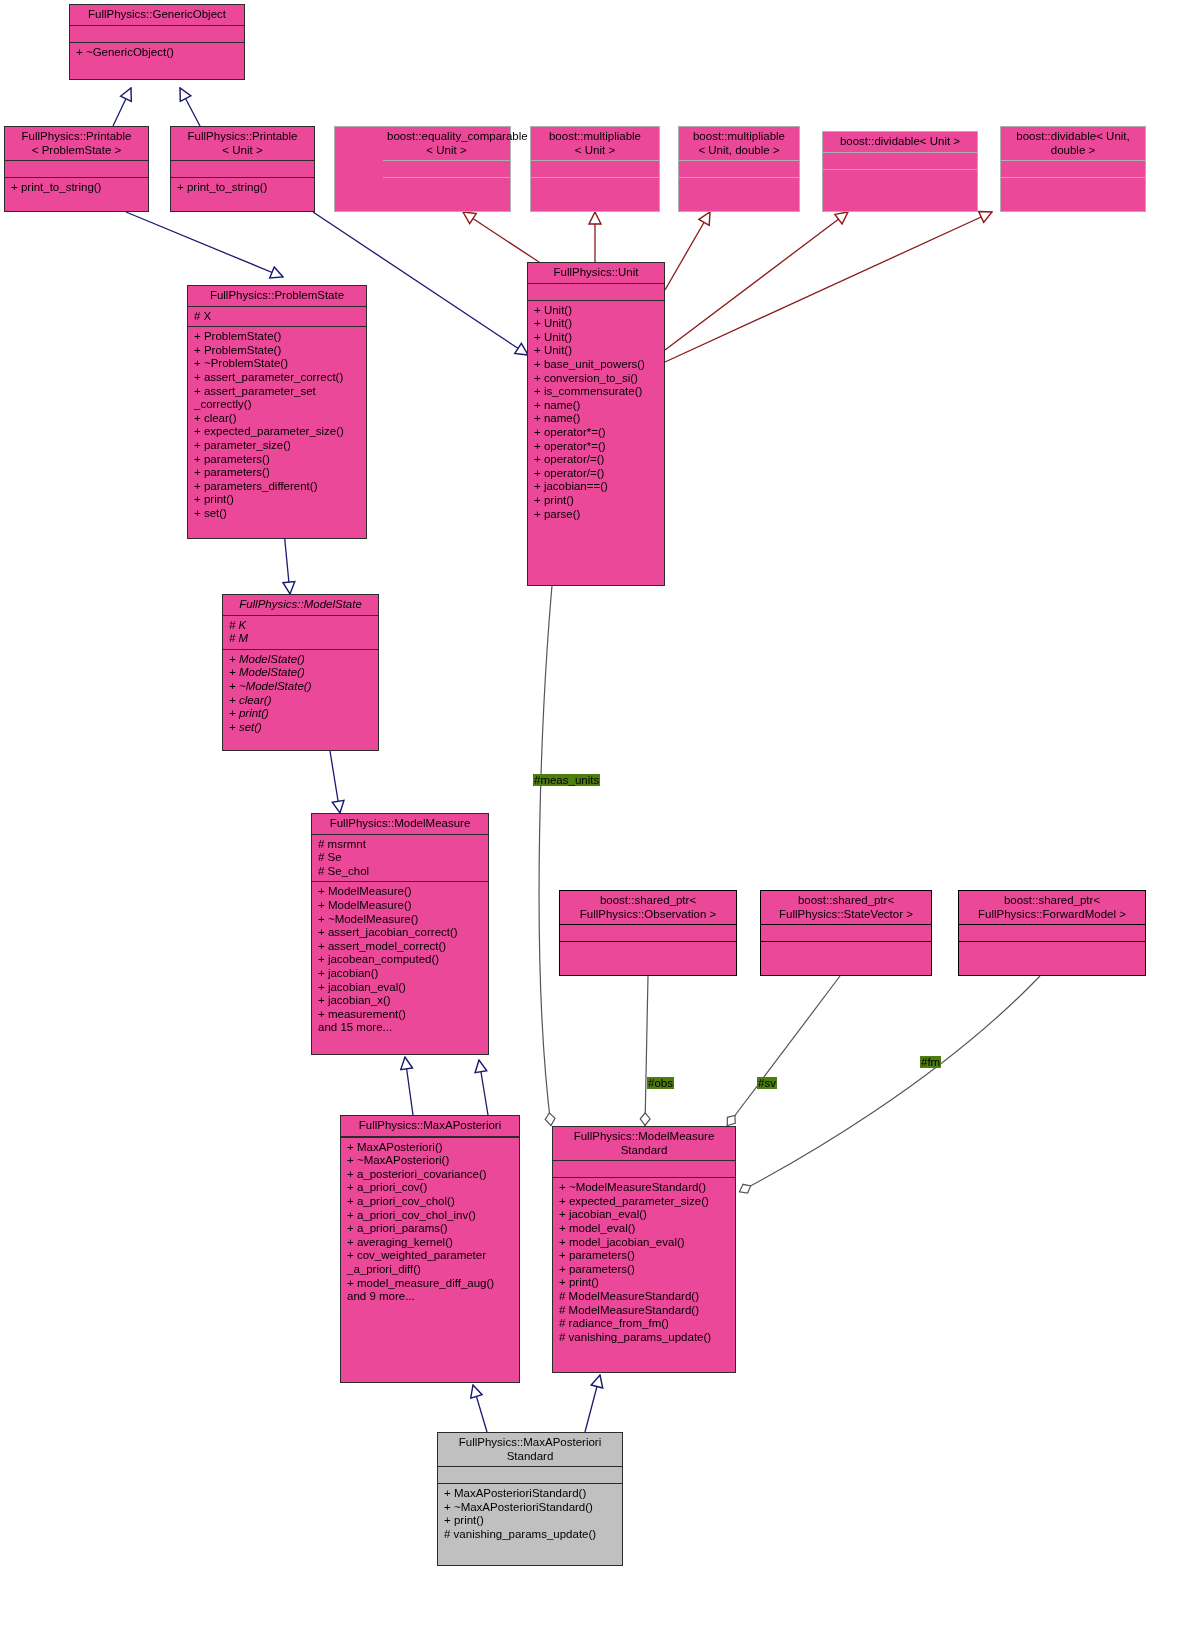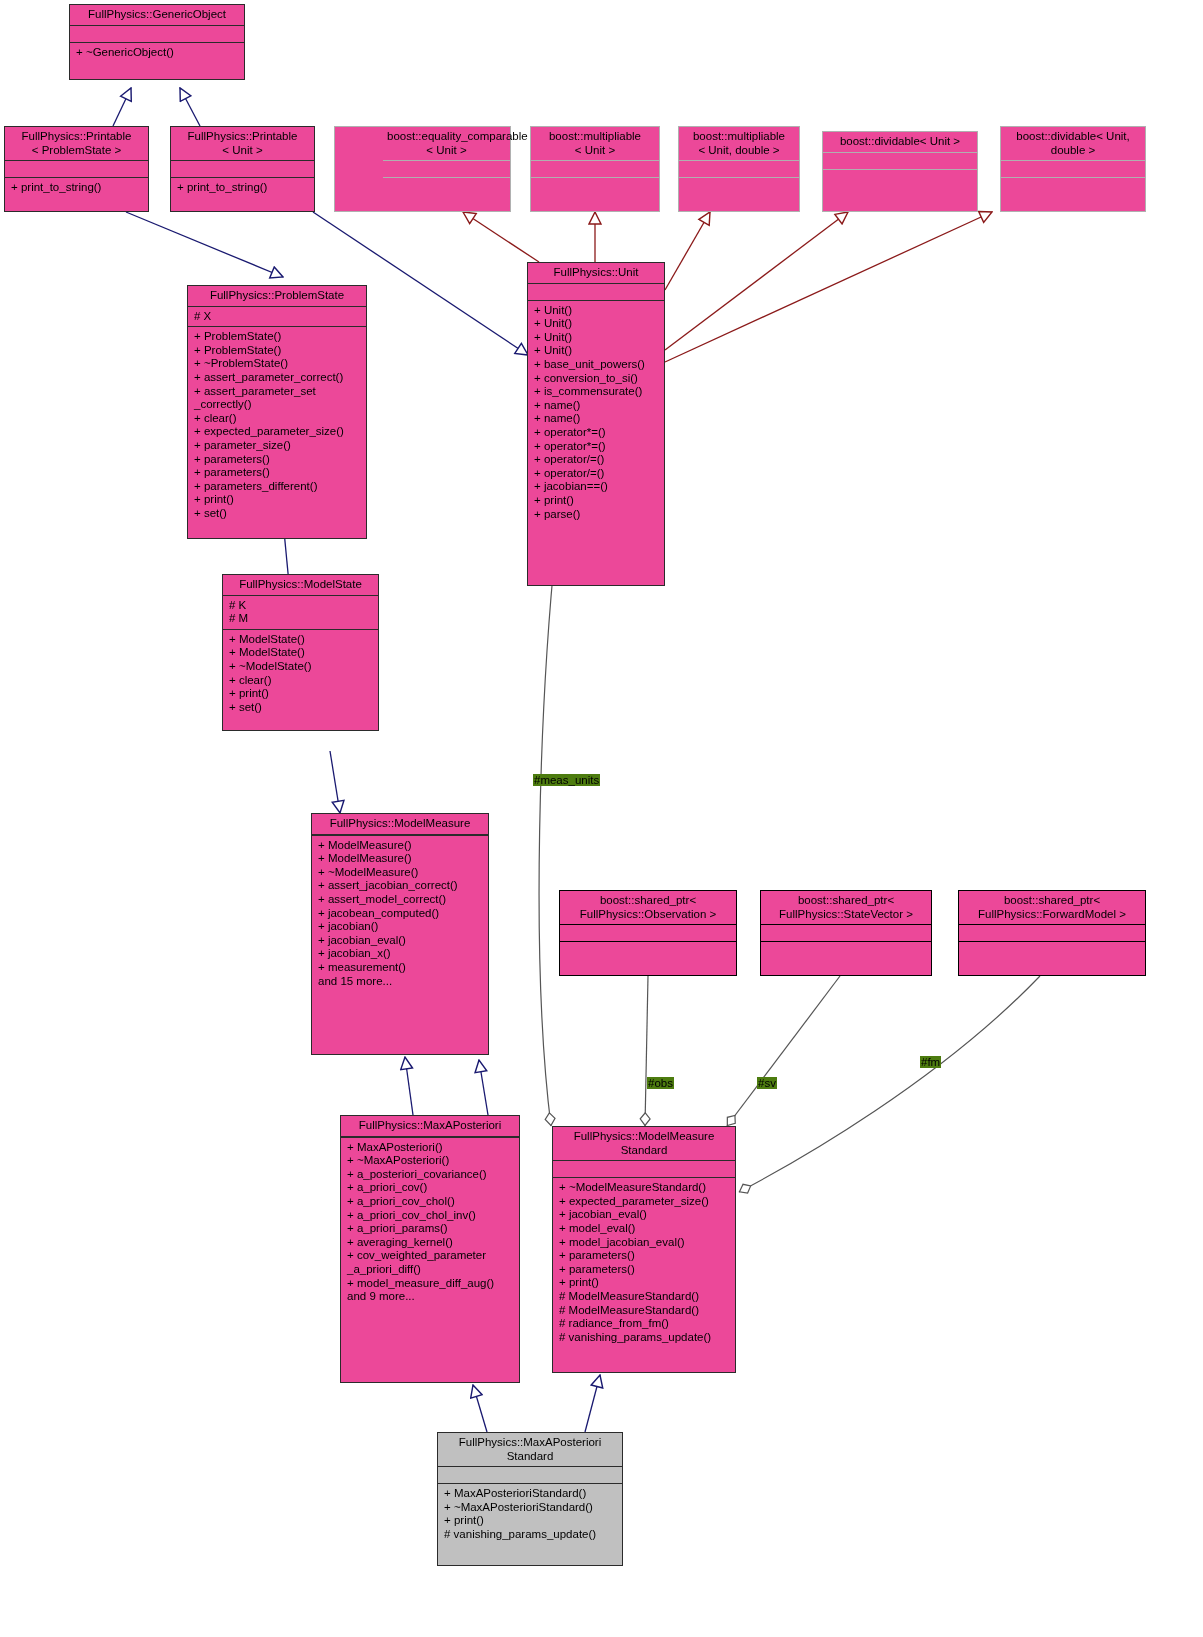--- a/index.html
+++ b/index.html
@@ -221,40 +221,45 @@
         <div class="row">+ name()</div>
         <div class="row">+ operator*=()</div>
         <div class="row">+ operator*=()</div>
         <div class="row">+ operator/=()</div>
         <div class="row">+ operator/=()</div>
         <div class="row">+ jacobian==()</div>
         <div class="row">+ print()</div>
         <div class="row">+ parse()</div>
       </div>
     </div>
-    <div class="node thick" style="left: 222px; top: 574px; width: 157px; height: 157px;">
+    <div class="node thick" style="left: 222px; top: 594px; width: 157px; height: 157px; font-style: italic;">
       <div class="title">FullPhysics::ModelState</div>
       <div class="sep"></div>
       <div class="attrs">
         <div class="row"># K</div>
         <div class="row"># M</div>
       </div>
       <div class="sep"></div>
       <div class="ops">
         <div class="row">+ ModelState()</div>
         <div class="row">+ ModelState()</div>
         <div class="row">+ ~ModelState()</div>
         <div class="row">+ clear()</div>
         <div class="row">+ print()</div>
         <div class="row">+ set()</div>
       </div>
     </div>
     <div class="node thick" style="left: 311px; top: 813px; width: 178px; height: 242px;">
       <div class="title">FullPhysics::ModelMeasure</div>
       <div class="sep"></div>
+      <div class="attrs">
+        <div class="row"># msrmnt</div>
+        <div class="row"># Se</div>
+        <div class="row"># Se_chol</div>
+      </div>
       <div class="sep"></div>
       <div class="ops">
         <div class="row">+ ModelMeasure()</div>
         <div class="row">+ ModelMeasure()</div>
         <div class="row">+ ~ModelMeasure()</div>
         <div class="row">+ assert_jacobian_correct()</div>
         <div class="row">+ assert_model_correct()</div>
         <div class="row">+ jacobean_computed()</div>
         <div class="row">+ jacobian()</div>
         <div class="row">+ jacobian_eval()</div>

